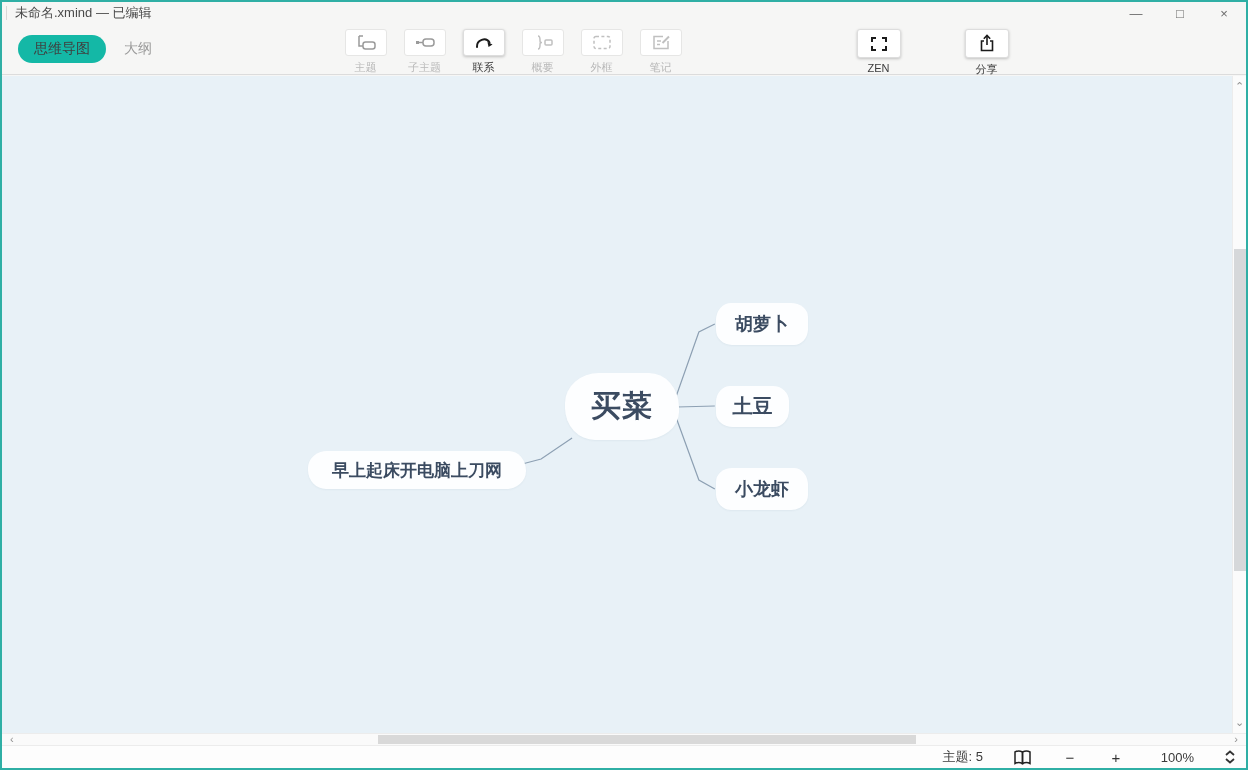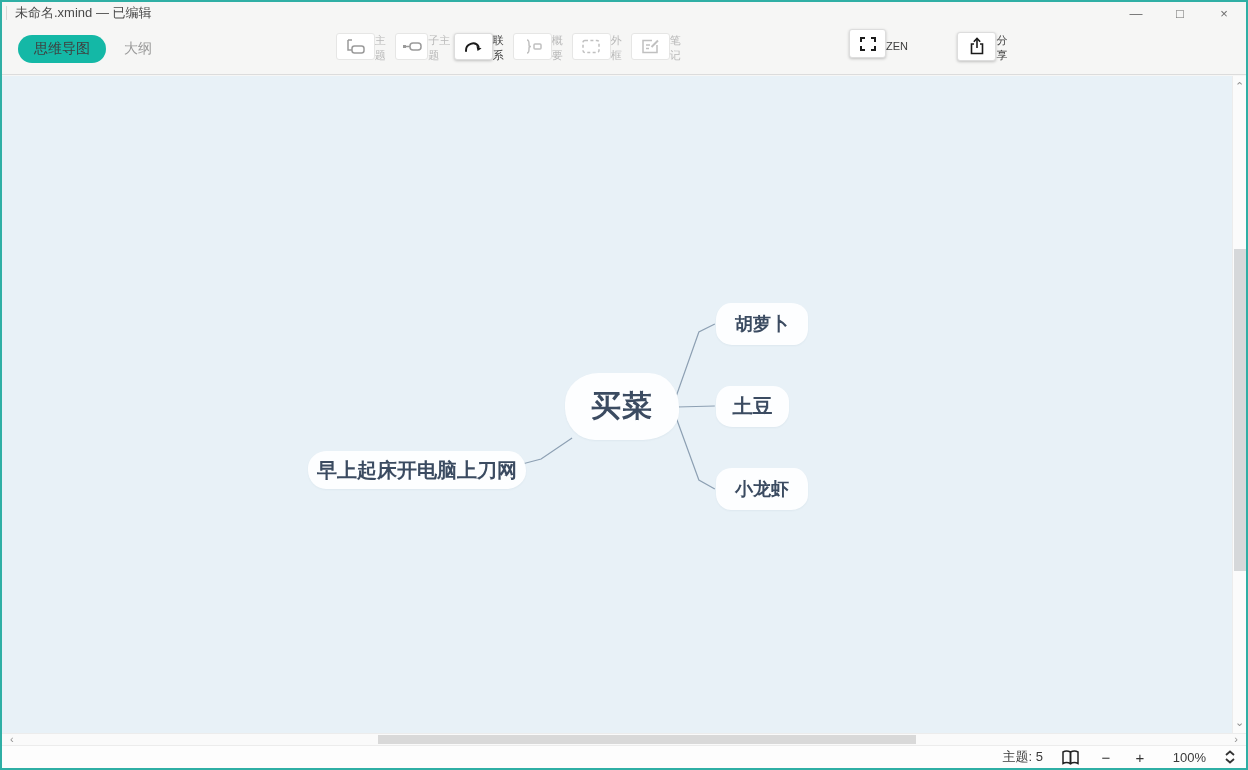--- a/index.html
+++ b/index.html
@@ -22,21 +22,21 @@
              color:#6b6b6b; font-size:13px; }
 
   
   .toolbar { position:absolute; top:24px; left:2px; right:2px; height:51px;
              background:#f6f6f5; border-bottom:1px solid #dcdcdc; }
   .view-tabs { position:absolute; left:16px; top:11px; display:flex; align-items:center; }
   .tab-pill { background:#14b8a6; border-radius:14px; padding:5px 16px; font-size:14px;
               color:#3f3f3f; }
   .tab-plain { margin-left:18px; font-size:14px; color:#9b9b9b; }
 
-  .tool-btn { display:flex; flex-direction:row; align-items:center; width:59px; }
+  .tool-btn { display:flex; flex-direction:column; align-items:center; width:59px;text-align:right; }
   .tool-box { width:42px; height:27px; background:#fff; border:1px solid #e6e6e5;
               border-radius:3px; display:flex; align-items:center; justify-content:center; }
   .tool-btn.active .tool-box { border-color:#ddd; box-shadow:0 1px 3px rgba(0,0,0,.22); }
   .tool-label { margin-top:4px; font-size:11px; color:#b9b9b9; }
   .tool-btn.active .tool-label { color:#3c3c3c; }
   .tool-btn.active { color:#1b1b1b; }
   .tool-btn.semi { color:#9a9a9a; }
   .tool-btn.dim { color:#c0c0c0; }
 
   .tool-group { position:absolute; left:334px; top:5px; display:flex; }
@@ -56,39 +56,39 @@
            display:flex; align-items:center; justify-content:center;
            box-shadow:0 1px 2px rgba(40,70,100,.05); }
   .topic-central { left:563px; top:297px; width:114px; height:67px; font-size:30px;
                    letter-spacing:1px; border-radius:34px 30px 36px 30px / 30px 34px 28px 32px; }
   .topic-child1 { left:714px; top:227px; width:92px; height:42px; font-size:18px;
                   border-radius:15px 17px 14px 16px / 17px 14px 16px 15px; }
   .topic-child2 { left:714px; top:310px; width:73px; height:41px; font-size:20px;
                   border-radius:14px 16px 15px 17px / 16px 15px 17px 14px; }
   .topic-child3 { left:714px; top:392px; width:92px; height:42px; font-size:18px;
                   border-radius:16px 14px 17px 15px / 14px 17px 15px 16px; }
-  .topic-floating { left:306px; top:375px; width:218px; height:38px; font-size:20px;
+  .topic-floating { left:306px; top:375px; width:218px; height:38px; font-size:17px;
                     border-radius:19px 17px 20px 18px / 17px 20px 18px 19px; }
 
   
   .hscroll { position:absolute; left:2px; right:2px; bottom:24px; height:13px;
              background:#fafafa; border-top:1px solid #ececec; border-bottom:1px solid #ececec; }
   .hscroll-thumb { position:absolute; left:376px; width:538px; top:1px; height:9px; background:#d9d9d9; }
   .scroll-arrow { position:absolute; font-size:11px; color:#909090; line-height:11px; top:0; }
   .hscroll .left  { left:8px; }
   .hscroll .right { right:8px; }
   .vscroll { position:absolute; top:76px; right:2px; width:14px; bottom:37px;
              background:#fbfbfb; border-left:1px solid #ececec; }
   .vscroll-thumb { position:absolute; top:173px; height:322px; left:1px; width:12px; background:#d6d8da; }
   .vscroll .up   { top:4px; left:2px; position:absolute; color:#909090; font-size:11px; }
   .vscroll .down { bottom:4px; left:2px; position:absolute; color:#909090; font-size:11px; }
 
   
   .statusbar { position:absolute; left:2px; right:2px; bottom:2px; height:22px; background:#fdfdfd;
-               display:flex; align-items:center; justify-content:flex-end; gap:18px;
+               display:flex; align-items:center; justify-content:flex-end; gap:30px;
                padding-right:10px; font-size:13px; color:#3a3a3a; }
   .zoom-btn { font-size:15px; color:#333; width:16px; text-align:center; }
   .zoom-level { min-width:40px; text-align:right; }
   svg { display:block; }
 </style>
 </head>
 <body>
 
 <div class="frame"></div>
 

